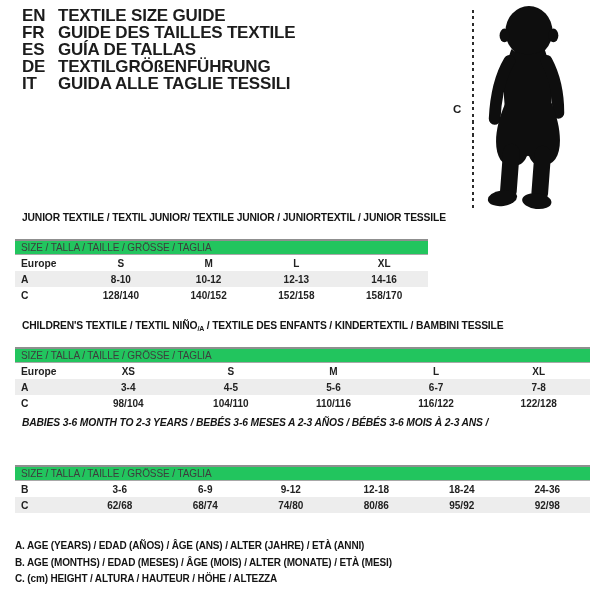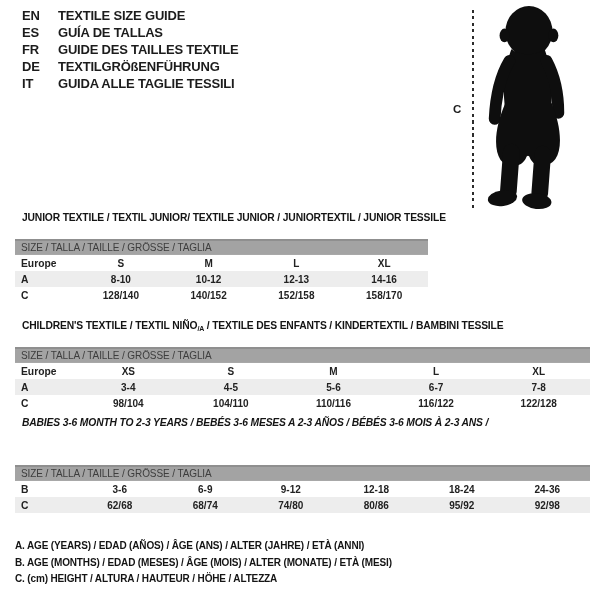--- a/index.html
+++ b/index.html
@@ -4,39 +4,39 @@
 <style>
   * { margin:0; padding:0; box-sizing:border-box; }
   html,body { width:600px; height:600px; }
   body {
     position:relative; background:#ffffff; overflow:hidden;
     font-family:"Liberation Sans", sans-serif; color:#1c1c1c;
     -webkit-font-smoothing:antialiased;
   }
   
   .lang-block { position:absolute; left:22px; top:7px; }
-  .lang-row { display:flex; line-height:17px; font-size:13px; font-weight:bold; letter-spacing:-0.2px; }
+  .lang-row { display:flex; line-height:17px; font-size:17px; font-weight:bold; letter-spacing:-0.2px; }
   .lang-code { width:36px; }
   
   .height-line {
     position:absolute; left:472px; top:10px; width:2px; height:198px;
     background:repeating-linear-gradient(to bottom,#2c2c2c 0 3px,transparent 3px 6.5px);
   }
   .height-label { position:absolute; left:453px; top:103px; font-size:11.5px; font-weight:bold; }
   .baby { position:absolute; left:478px; top:5px; width:98px; height:206px; }
   
   .section-title {
     position:absolute; left:22px; font-size:10.3px; font-weight:bold;
     letter-spacing:-0.15px; white-space:nowrap; color:#141414;
   }
   .section-title .subscript { font-size:7px; vertical-align:-2px; }
   .two-line { white-space:normal; line-height:14.5px; width:560px; }
   .size-table-wrap { position:absolute; left:15px; }
   .size-bar {
-    height:16px; line-height:13px; background:#a3a3a3;
+    height:16px; line-height:13px; background:#22c55e;
     border-top:2px solid #8f8f8f; border-bottom:1px solid #a8a8a8;
     padding-left:6px; font-size:10px; color:#3d3d3d; letter-spacing:-0.1px;
   }
   table { border-collapse:collapse; table-layout:fixed; width:100%; }
   col.label-col { width:62px; }
   td { height:16px; font-size:10px; text-align:center; padding:0; vertical-align:middle; color:#222;font-weight:bold; }
   td.row-label { text-align:left; padding-left:6px; font-size:10.3px; }
   tr.stripe { background:#ededed; }
   
   .legend { position:absolute; left:15px; top:538px; }
@@ -44,26 +44,26 @@
 </style>
 </head>
 <body>
 
 <div class="lang-block">
   <div class="lang-row">
     <span class="lang-code">EN</span>
     <span>TEXTILE SIZE GUIDE</span>
   </div>
   <div class="lang-row">
+    <span class="lang-code">FR</span>
+    <span>GUIDE DES TAILLES TEXTILE</span>
+  </div>
+  <div class="lang-row">
     <span class="lang-code">ES</span>
     <span>GUÍA DE TALLAS</span>
-  </div>
-  <div class="lang-row">
-    <span class="lang-code">FR</span>
-    <span>GUIDE DES TAILLES TEXTILE</span>
   </div>
   <div class="lang-row">
     <span class="lang-code">DE</span>
     <span>TEXTILGRÖßENFÜHRUNG</span>
   </div>
   <div class="lang-row">
     <span class="lang-code">IT</span>
     <span>GUIDA ALLE TAGLIE TESSILI</span>
   </div>
 </div>

